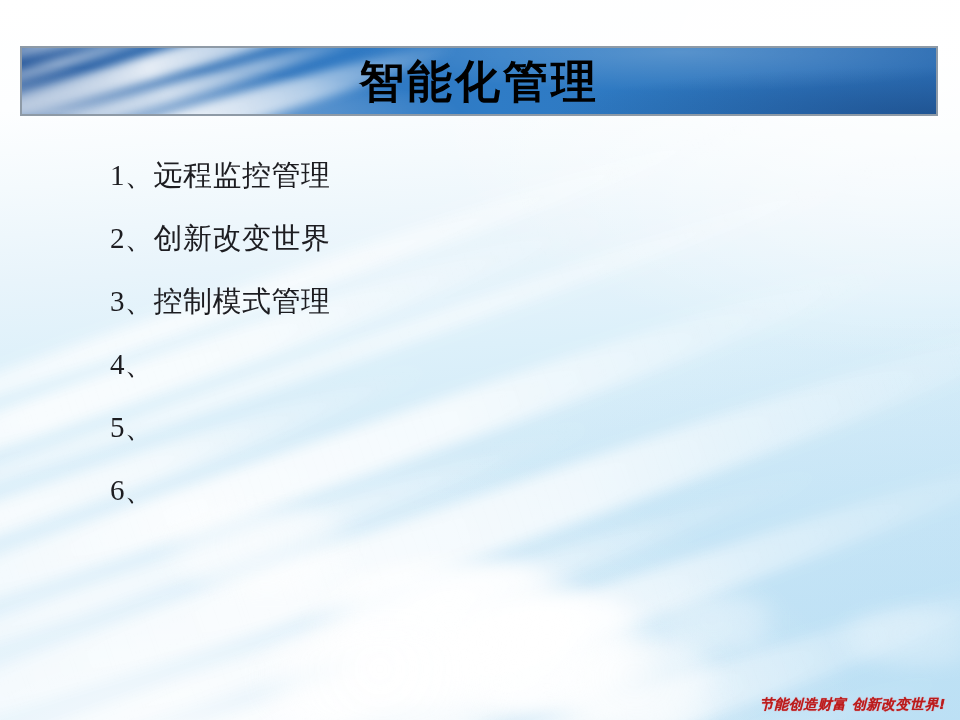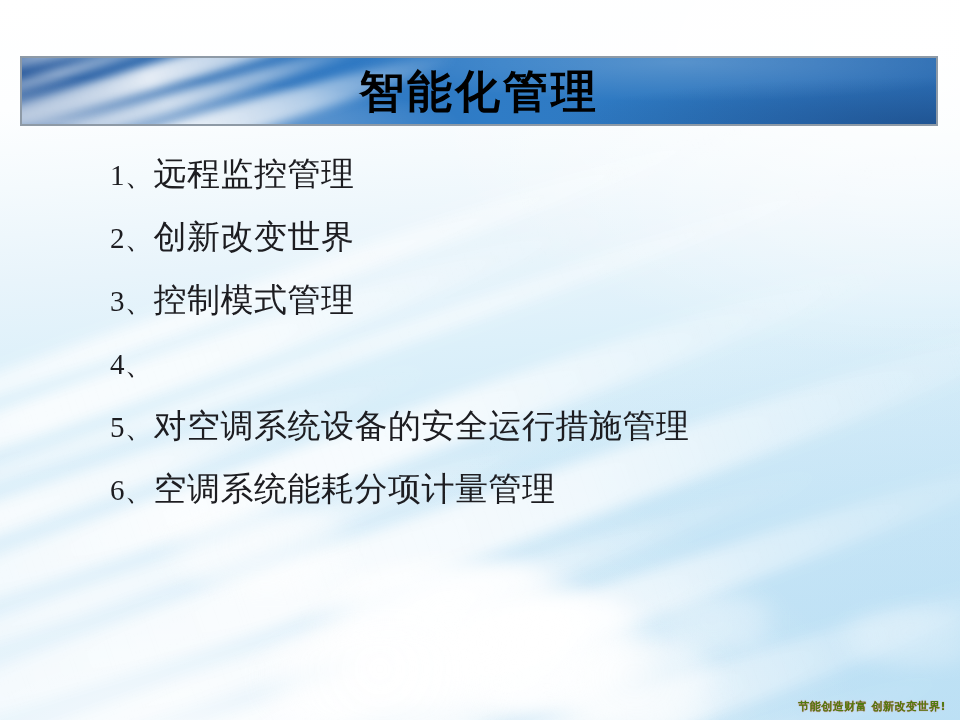--- a/index.html
+++ b/index.html
@@ -99,21 +99,21 @@
   .p3 { left: 245px; top: 625px; width: 300px; height: 110px; opacity:.85; }
   .p4 { left: 540px; top: 640px; width: 210px; height:  90px; opacity:.70; }
   .p5 { left: 150px; top: 508px; width: 240px; height:  84px; opacity:.55; }
   .p6 { left: 640px; top: 596px; width: 160px; height:  56px; opacity:.38; }
   .p7 { left: 830px; top: 608px; width: 180px; height:  58px; opacity:.30; }
 
   
   #title-banner {
     position: absolute;
     left: 20px;
-    top: 56px;
+    top: 46px;
     width: 918px;
     height: 70px;
     box-sizing: border-box;
     border: 2px solid #8e9aa6;
     background: #2f72bd;
     overflow: hidden;
   }
   .banner-photo {
     position: absolute;
     inset: 0;
@@ -196,35 +196,36 @@
     font-family: "Liberation Serif", "DejaVu Serif", serif;
     font-size: 29px;
     line-height: 34px;
     white-space: nowrap;
   }
   .bullet-index {
     font-family: "Liberation Serif", "DejaVu Serif", serif;
     font-size: 29px;
   }
   .bullet-label {
-    font-family: Liberation Mono, monospace;
-    font-size: 33px;
+    font-family: Liberation Serif, serif;
+    font-size: 29px;
     letter-spacing: .5px;
   }
 
   
   #footer-slogan {
     position: absolute;
     right: 14px;
     bottom: 6px;
-    color: #4d7c0f;
+    color: #b91c1c;
     font-family: "DejaVu Sans", "Liberation Sans", sans-serif;
     font-weight: bold;
-    font-size: 11px;
+    font-size: 14px;
     letter-spacing: .5px;
+    font-style: italic;
     white-space: nowrap;
     text-shadow: 0 0 1px rgba(238,17,17,.75);
     z-index: 4;
   }
 </style>
 </head>
 <body>
 
 <div id="slide">
 
@@ -279,23 +280,21 @@
     </div>
     <div class="bullet-row">
       <span class="bullet-index">3、</span>
       <span class="bullet-label">控制模式管理</span>
     </div>
     <div class="bullet-row">
       <span class="bullet-index">4、</span>
     </div>
     <div class="bullet-row">
       <span class="bullet-index">5、</span>
-      <span class="bullet-label">对空调系统设备的安全运行措施管理</span>
     </div>
     <div class="bullet-row">
       <span class="bullet-index">6、</span>
-      <span class="bullet-label">空调系统能耗分项计量管理</span>
     </div>
   </div>
 
   <div id="footer-slogan">节能创造财富 创新改变世界!</div>
 
 </div>
 
 </body></html>

